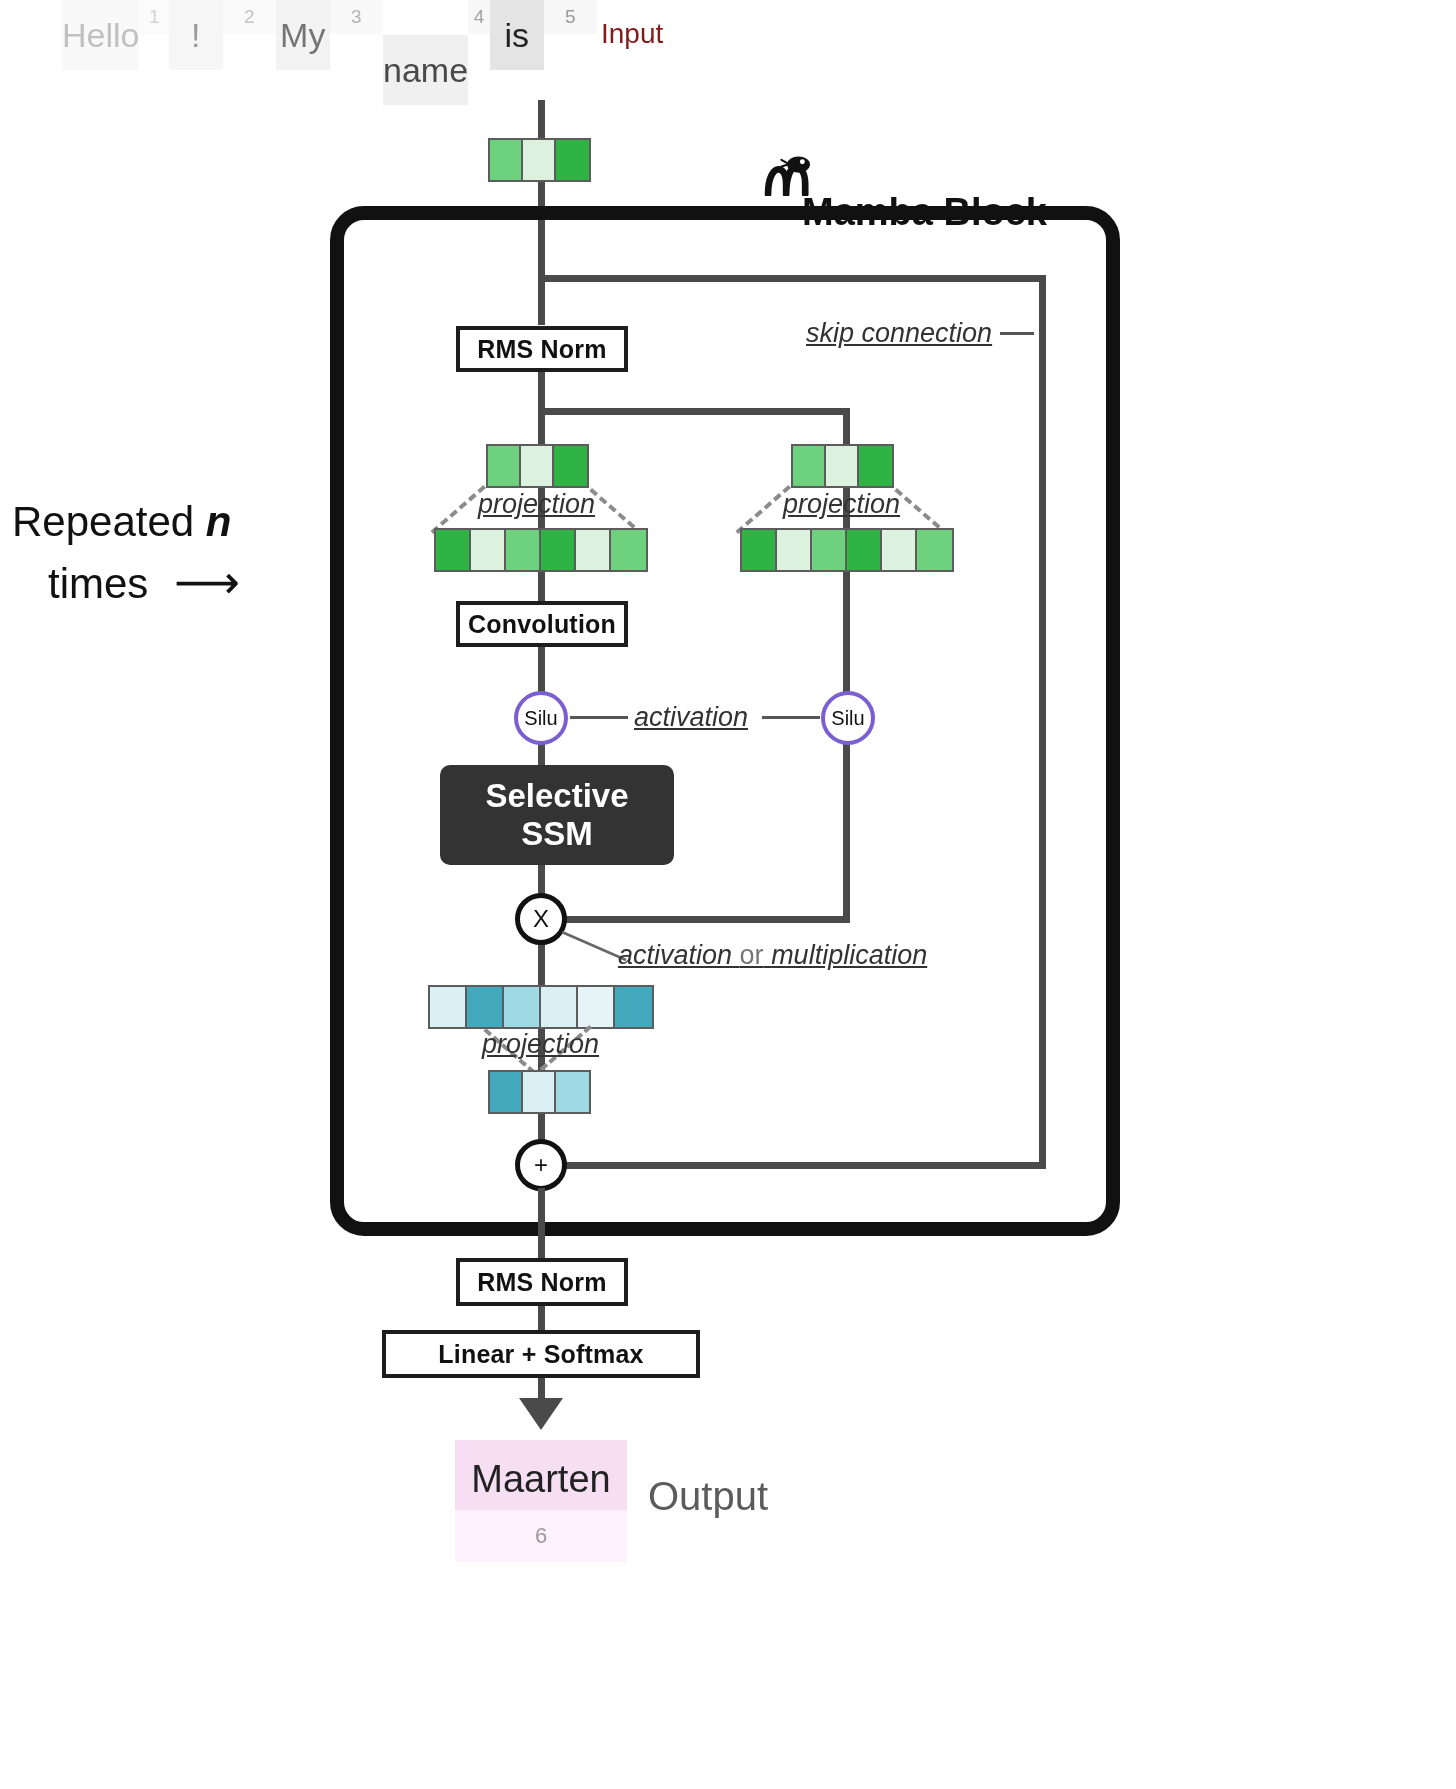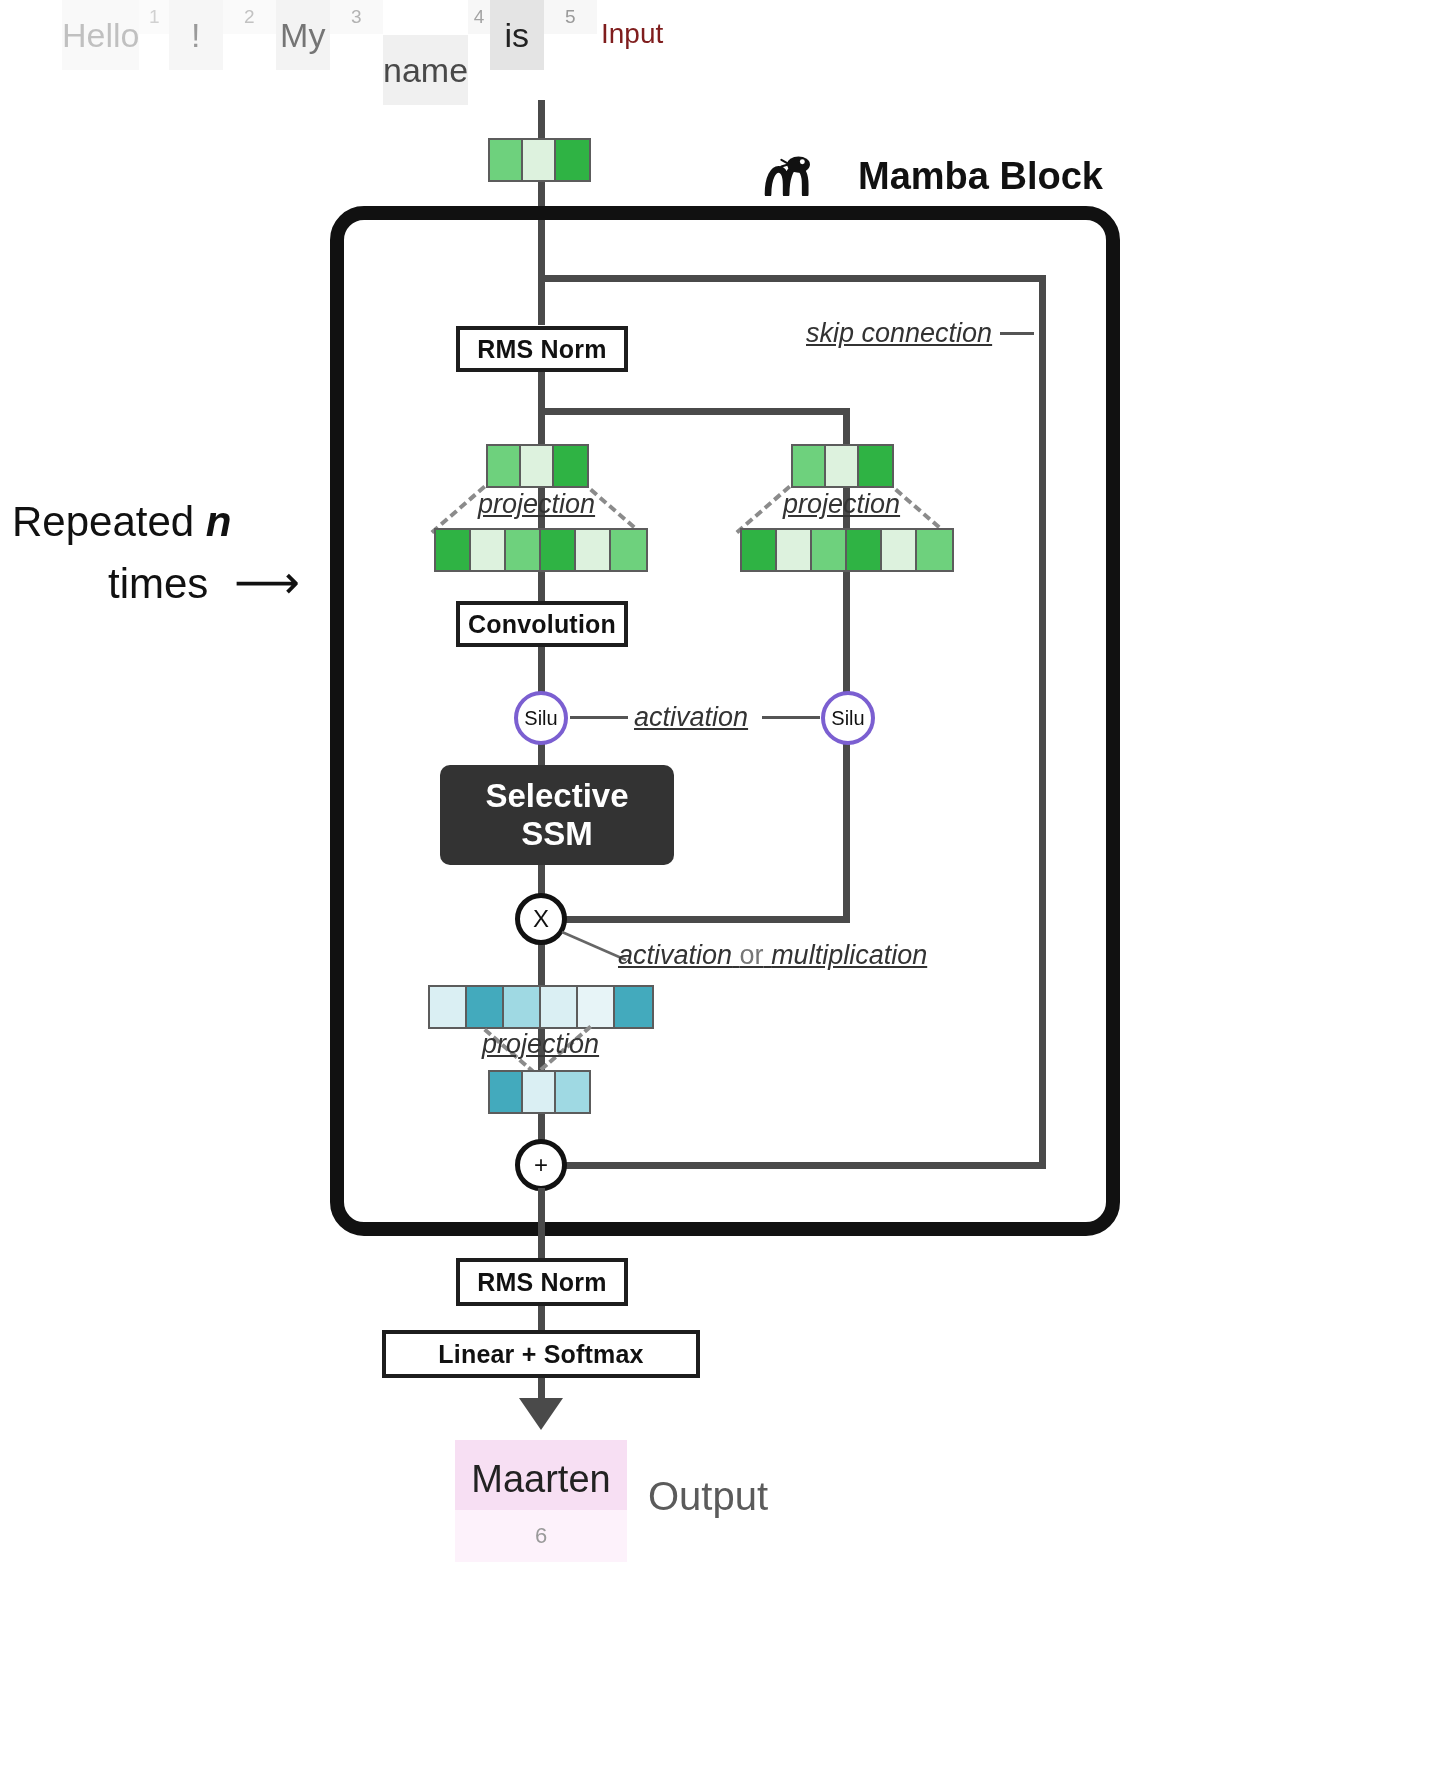--- a/index.html
+++ b/index.html
@@ -114,21 +114,21 @@
     </div>
     <div class="tok o5">
       <div class="word">is</div>
       <div class="idx">5</div>
     </div>
   </div>
   <div class="abs" id="input-label">Input</div>
 
   <div class="abs" id="repeat-label">
     <span>Repeated </span><span class="n">n</span><br>
-    <span style="margin-left:96px"> times</span>
+    <span style="margin-left:36px"> times</span>
     <span style="font-size:46px;margin-left:14px">⟶</span>
   </div>
 
   <div class="wire vwire abs" style="left:538px; top:100px; height:225px;"></div>
 
   <div class="wire hwire abs" style="left:538px; top:275px; width:508px;"></div>
   <div class="wire vwire abs" style="left:1039px; top:275px; height:890px;"></div>
   <div class="wire hwire abs" style="left:560px; top:1162px; width:486px;"></div>
 
   <div class="wire vwire abs" style="left:538px; top:372px; height:46px;"></div>
@@ -147,21 +147,21 @@
 
   <div id="mamba-block"></div>
 
   <svg class="abs" id="mamba-logo" viewBox="0 0 52 42">
     <path d="M4 40 C4 22, 10 14, 15 14 C20 14, 23 20, 23 30 C23 36, 23 40, 23 40
              M23 40 C23 24, 27 12, 33 12 C40 12, 43 20, 43 30 C43 36, 43 40, 43 40" fill="none" stroke="#111" stroke-width="7" stroke-linecap="round"></path>
     <ellipse cx="36" cy="9" rx="12" ry="8.5" fill="#111"></ellipse>
     <circle cx="40" cy="6" r="2.6" fill="#fff"></circle>
     <path d="M25 8 L18 4 M25 9 L18 11" stroke="#111" stroke-width="2.2" fill="none" stroke-linecap="round"></path>
   </svg>
-  <div class="abs" id="mamba-title" style="left:858px;">Mamba Block</div>
+  <div class="abs" id="mamba-title" style="left:802px;margin-top:36px;">Mamba Block</div>
 
   <div class="cellrow" style="left:488px; top:138px;">
     <div class="cell" style="background:#6ed17d"></div>
     <div class="cell" style="background:#ddf2de"></div>
     <div class="cell" style="background:#2fb344"></div>
   </div>
 
   <div class="boxnode" style="left:456px; top:326px; width:172px; height:46px;">
     <span>RMS Norm</span>
   </div>

